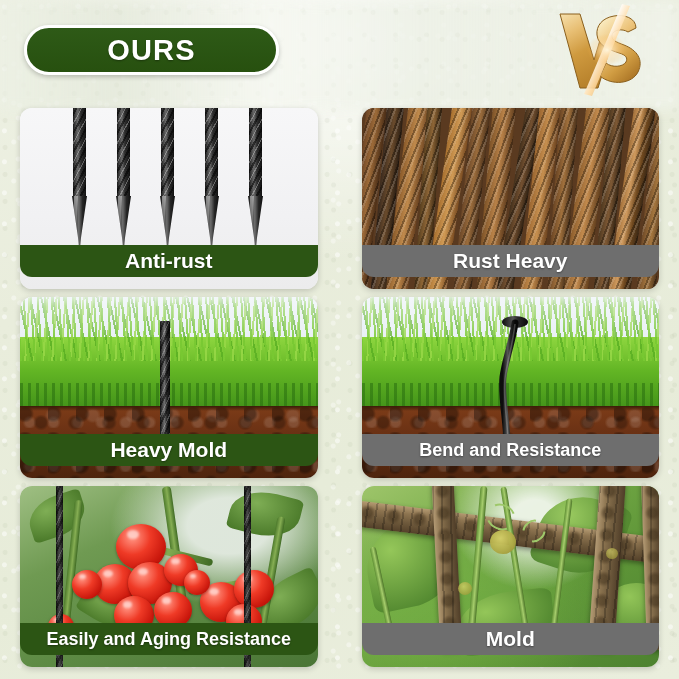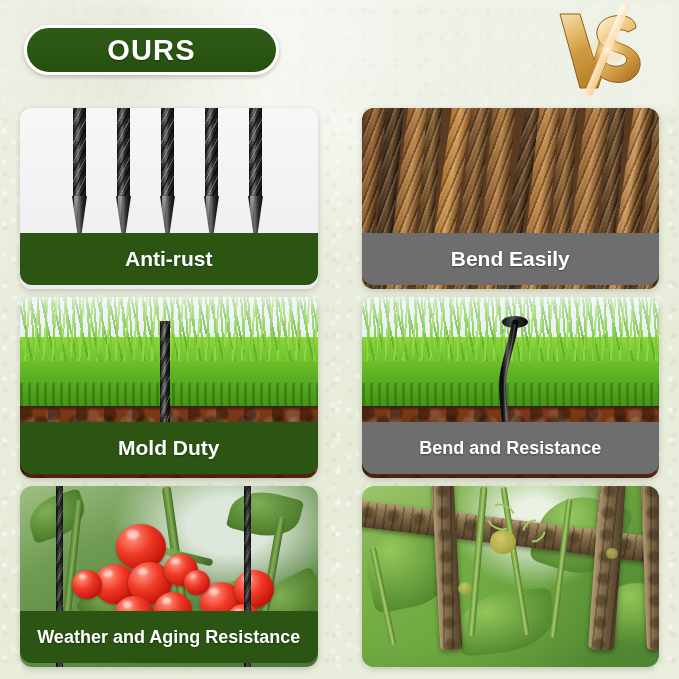--- a/index.html
+++ b/index.html
@@ -76,21 +76,21 @@
     column-gap:44px; row-gap:8px;
     padding:8px 20px 12px 20px;
   }
   .panel{
     position:relative; border-radius:12px; overflow:hidden;
     box-shadow:0 2px 6px rgba(0,0,0,.18);
     background:#f4f5f6;
   }
   .photo{ position:absolute; inset:0; overflow:hidden; }
   .caption{
-    position:absolute; left:0; bottom:4px; width:100%; height:52px;
+    position:absolute; left:0; bottom:12px; width:100%; height:32px;
     display:flex; align-items:center; justify-content:center;
     z-index:6;
     border-bottom-left-radius:12px; border-bottom-right-radius:12px;
   }
   .caption.green{ background:#2c5514; }
   .caption.gray{ background:#6e6e6e; }
   .caption span{
     color:#fff; font-size:21px; font-weight:bold;
     text-shadow:0 1px 2px rgba(0,0,0,.4);
     white-space:nowrap;
@@ -338,33 +338,33 @@
       <div class="rbar" style="left:122px; width:23px; background:linear-gradient(90deg,#7d5328,#b98248,#5c3a1c); transform:rotate(5deg);"></div>
       <div class="rbar" style="left:148px; width:16px; background:linear-gradient(90deg,#43301c,#735030,#2e2012); transform:rotate(9deg);"></div>
       <div class="rbar" style="left:167px; width:21px; background:linear-gradient(90deg,#9b6630,#c68f4f,#6d4420); transform:rotate(6deg);"></div>
       <div class="rbar" style="left:191px; width:18px; background:linear-gradient(90deg,#6a4524,#a0703c,#48301a); transform:rotate(4deg);"></div>
       <div class="rbar" style="left:212px; width:24px; background:linear-gradient(90deg,#8c5d2c,#c28a4d,#63401e); transform:rotate(7deg);"></div>
       <div class="rbar" style="left:239px; width:16px; background:linear-gradient(90deg,#4f3920,#7d5834,#352514); transform:rotate(5deg);"></div>
       <div class="rbar" style="left:258px; width:22px; background:linear-gradient(90deg,#a2703a,#cf9a5e,#70491f,#3a2714); transform:rotate(8deg);"></div>
       <div class="rbar" style="left:283px; width:19px; background:linear-gradient(90deg,#6f4a28,#a4763e,#4b311a); transform:rotate(6deg);"></div>
     </div>
     <div class="caption gray">
-      <span>Bend Easily</span>
+      <span>Rust Heavy</span>
     </div>
   </div>
 
   <div class="panel">
     <div class="photo">
       <div class="sky"></div>
       <div class="grass"></div>
       <div class="soil"></div>
       <div class="post-straight" style="left:140px;"></div>
     </div>
     <div class="caption green">
-      <span>Mold Duty</span>
+      <span>Heavy Mold</span>
     </div>
   </div>
 
   <div class="panel">
     <div class="photo">
       <div class="sky"></div>
       <div class="grass"></div>
       <div class="soil"></div>
       <div class="post-bent" style="left:128px;">
         <svg width="46" height="150" viewBox="0 0 46 150">
@@ -410,21 +410,21 @@
       <div class="tomato" style="left:134px; top:106px; width:38px; height:36px;"></div>
       <div class="tomato" style="left:144px; top:68px; width:34px; height:32px;"></div>
       <div class="tomato" style="left:52px;  top:84px; width:30px; height:29px;"></div>
       <div class="tomato" style="left:180px; top:96px; width:42px; height:40px;"></div>
       <div class="tomato" style="left:214px; top:84px; width:40px; height:38px;"></div>
       <div class="tomato" style="left:206px; top:118px; width:36px; height:34px;"></div>
       <div class="tomato" style="left:28px;  top:128px; width:26px; height:25px;"></div>
       <div class="tomato" style="left:164px; top:84px; width:26px; height:25px;"></div>
     </div>
     <div class="caption green cap-sm">
-      <span>Weather and Aging Resistance</span>
+      <span>Easily and Aging Resistance</span>
     </div>
   </div>
 
   <div class="panel">
     <div class="photo mold-bg">
       <div class="bigleaf" style="left:4px;   top:34px;  width:92px; height:86px; transform:rotate(-12deg);"></div>
       <div class="bigleaf" style="left:176px; top:10px;  width:86px; height:78px; transform:rotate(18deg);"></div>
       <div class="bigleaf" style="left:96px;  top:106px; width:96px; height:60px; transform:rotate(-6deg);"></div>
       <div class="bigleaf" style="left:238px; top:96px;  width:74px; height:66px; transform:rotate(26deg);"></div>
 
@@ -439,15 +439,18 @@
       <div class="vine" style="left:196px; top:12px; width:6px; height:140px; transform:rotate(7deg); background:linear-gradient(90deg,#5f8f34,#a6cd6c,#4b7427);"></div>
       <div class="vine" style="left:18px;  top:60px; width:6px; height:100px; transform:rotate(-12deg); background:linear-gradient(90deg,#5f8f34,#a6cd6c,#4b7427);"></div>
 
       <div class="tendril" style="left:124px; top:18px; width:30px; height:26px; transform:rotate(24deg);"></div>
       <div class="tendril" style="left:160px; top:34px; width:24px; height:22px; transform:rotate(-38deg);"></div>
 
       <div class="moldspot" style="left:128px; top:44px; width:26px; height:24px;"></div>
       <div class="moldspot" style="left:96px;  top:96px; width:14px; height:13px; opacity:.75;"></div>
       <div class="moldspot" style="left:244px; top:62px; width:12px; height:11px; opacity:.7;"></div>
     </div>
+    <div class="caption gray">
+      <span>Mold</span>
+    </div>
   </div>
 
 </div>
 
 </body></html>

